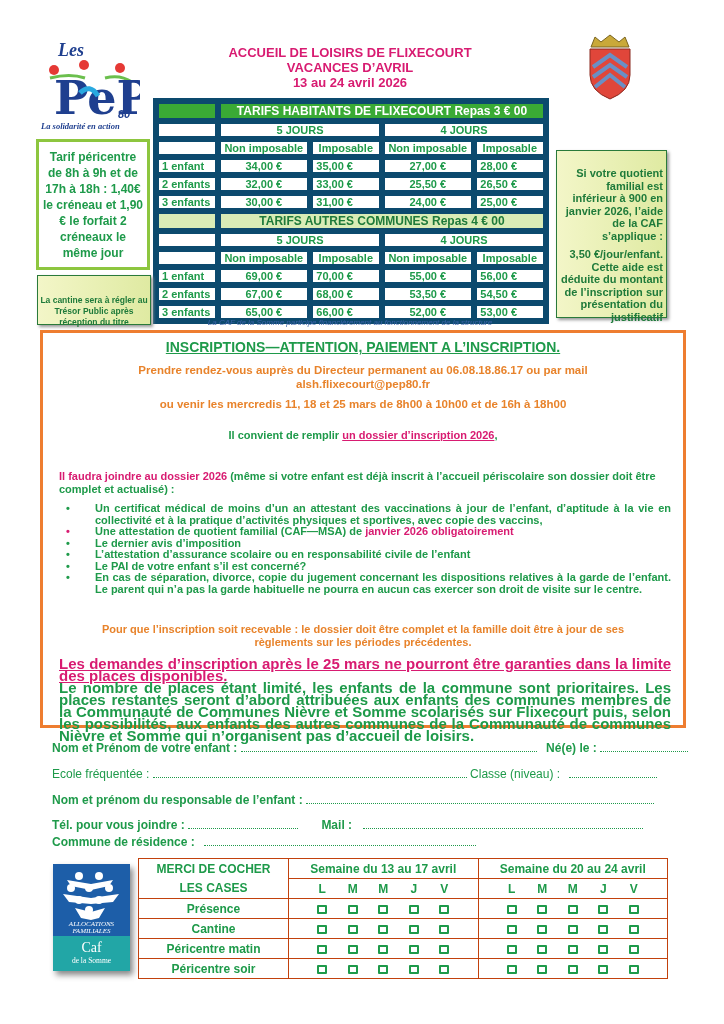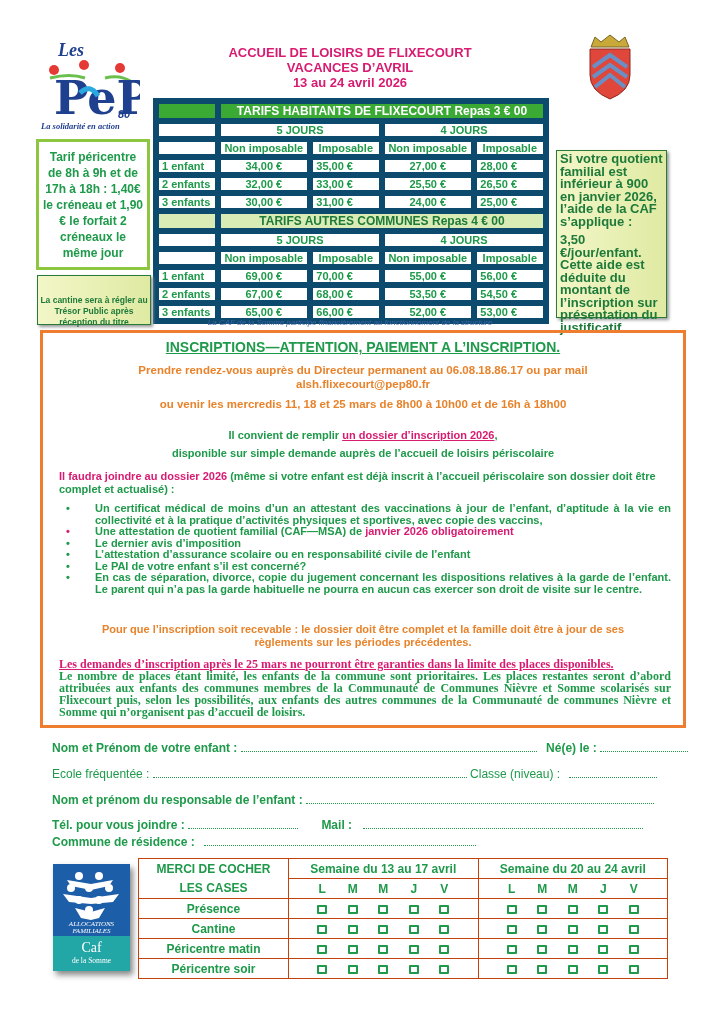--- a/index.html
+++ b/index.html
@@ -21,41 +21,41 @@
   #tarif-table tr.head2 td { background: #d9ecb6; color: #1e7a3a; font-size: 12px; }
   #tarif-table td.r { text-align: right; padding-right: 26px; }
 
   #caf-note { left: 150px; top: 318px; width: 400px; text-align: center; font-size: 8px; font-style: italic; color: #3a62a8; }
 
   
   #peri-box { left: 36px; top: 139px; width: 114px; height: 131px; border: 3px solid #8dc63f; text-align: center; font-weight: bold; font-size: 12px; line-height: 16px; color: #1e9a4a; padding: 7px 3px; }
 
   #cantine-box { left: 37px; top: 275px; width: 114px; height: 50px; border: 1px solid #2a7a3a; box-shadow: 2px 2px 3px #999; background: linear-gradient(90deg, #f3f6c8, #dfeaa2); text-align: center; font-weight: bold; font-size: 8.5px; line-height: 11px; color: #1e7a3a; padding: 19px 2px; }
 
-  #quotient-box { left: 556px; top: 150px; width: 111px; height: 168px; border: 1px solid #2a7a3a; box-shadow: 2px 2px 3px #999; background: linear-gradient(90deg, #f3f6c8, #dfeaa2); text-align: left; font-weight: bold; font-size: 13px; line-height: 12.5px; color: #1e7a3a; padding: 2px 3px; }
+  #quotient-box { left: 556px; top: 150px; width: 111px; height: 168px; border: 1px solid #2a7a3a; box-shadow: 2px 2px 3px #999; background: linear-gradient(90deg, #f3f6c8, #dfeaa2); text-align: right; font-weight: bold; font-size: 11px; line-height: 12.5px; color: #1e7a3a; padding: 16px 3px; }
   #quotient-box p { margin-bottom: 6px; }
 
   
   #orange-box { left: 40px; top: 330px; width: 646px; height: 398px; border: 3px solid #ee7d30; }
   .ob-line { position: absolute; left: 0; width: 100%; text-align: center; font-weight: bold; }
   #insc-title { top: 6px; color: #1e9a4a; font-size: 14px; text-decoration: underline; }
   .orange { color: #e8832b; }
   .pink { color: #d81b71; }
   .green { color: #1e9a4a; }
   .ob-text { font-size: 11.5px; line-height: 14px; }
   #rdv { top: 30px; }
   #venir { top: 64px; }
   #convient { top: 96px; font-size: 11px; }
   #dispo { top: 114px; font-size: 11px; }
   #joindre { top: 137px; left: 16px; width: 610px; text-align: left; font-size: 11px; line-height: 13px; }
   #doc-list { position: absolute; top: 170px; left: 16px; width: 612px; list-style: none; font-size: 11px; line-height: 11.5px; font-weight: bold; }
   #doc-list li { position: relative; padding-left: 36px; text-align: justify; }
   #doc-list li .bullet { position: absolute; left: 7px; top: 0; }
   #recevable { top: 290px; font-size: 11px; line-height: 13px; padding: 0 40px; }
-  #demandes { position: absolute; top: 325px; left: 16px; width: 612px; font-size: 12px; line-height: 12px; font-weight: bold; text-align: justify; font-family: Liberation Serif, serif; }
+  #demandes { position: absolute; top: 325px; left: 16px; width: 612px; font-size: 15px; line-height: 12px; font-weight: bold; text-align: justify; }
   #demandes .underl { color: #d81b71; text-decoration: underline; }
 
   
   .form-line { position: absolute; left: 52px; font-size: 12px; color: #1e9a4a; white-space: nowrap; }
   .form-line.b { font-weight: bold; }
   .dots { display: inline-block; border-bottom: 1px dotted #1e9a4a; height: 10px; vertical-align: baseline; }
 
   
   #caf-logo { left: 53px; top: 864px; width: 77px; height: 107px; box-shadow: 3px 4px 6px #888; }
 
@@ -194,21 +194,20 @@
 <div id="orange-box" class="abs">
   <div id="insc-title" class="ob-line">INSCRIPTIONS—ATTENTION, PAIEMENT A L’INSCRIPTION.</div>
   <div id="rdv" class="ob-line ob-text orange">
     <div>Prendre rendez-vous auprès du Directeur permanent au 06.08.18.86.17 ou par mail</div>
     <div>alsh.flixecourt@pep80.fr</div>
   </div>
   <div id="venir" class="ob-line ob-text orange">ou venir les mercredis 11, 18 et 25 mars de 8h00 à 10h00 et de 16h à 18h00</div>
   <div id="convient" class="ob-line green">
     <span>Il convient de remplir </span><span class="pink" style="text-decoration:underline">un dossier d’inscription 2026</span><span>,</span>
   </div>
-  <div id="dispo" class="ob-line green">disponible sur simple demande auprès de l’accueil de loisirs périscolaire</div>
   <div id="joindre" class="ob-line green">
     <span class="pink">Il faudra joindre au dossier 2026</span><span> (même si votre enfant est déjà inscrit à l’accueil périscolaire son dossier doit être complet et actualisé) :</span>
   </div>
   <ul id="doc-list" class="green">
     <li><span class="bullet">•</span><span>Un certificat médical de moins d’un an attestant des vaccinations à jour de l’enfant, d’aptitude à la vie en collectivité et à la pratique d’activités physiques et sportives, avec copie des vaccins,</span></li>
     <li><span class="bullet pink">•</span><span>Une attestation de quotient familial (CAF—MSA) de </span><span class="pink">janvier 2026 obligatoirement</span></li>
     <li><span class="bullet">•</span><span>Le dernier avis d’imposition</span></li>
     <li><span class="bullet">•</span><span>L’attestation d’assurance scolaire ou en responsabilité civile de l’enfant</span></li>
     <li><span class="bullet">•</span><span>Le PAI de votre enfant s’il est concerné?</span></li>
     <li><span class="bullet">•</span><span>En cas de séparation, divorce, copie du jugement concernant les dispositions relatives à la garde de l’enfant. Le parent qui n’a pas la garde habituelle ne pourra en aucun cas exercer son droit de visite sur le centre.</span></li>

